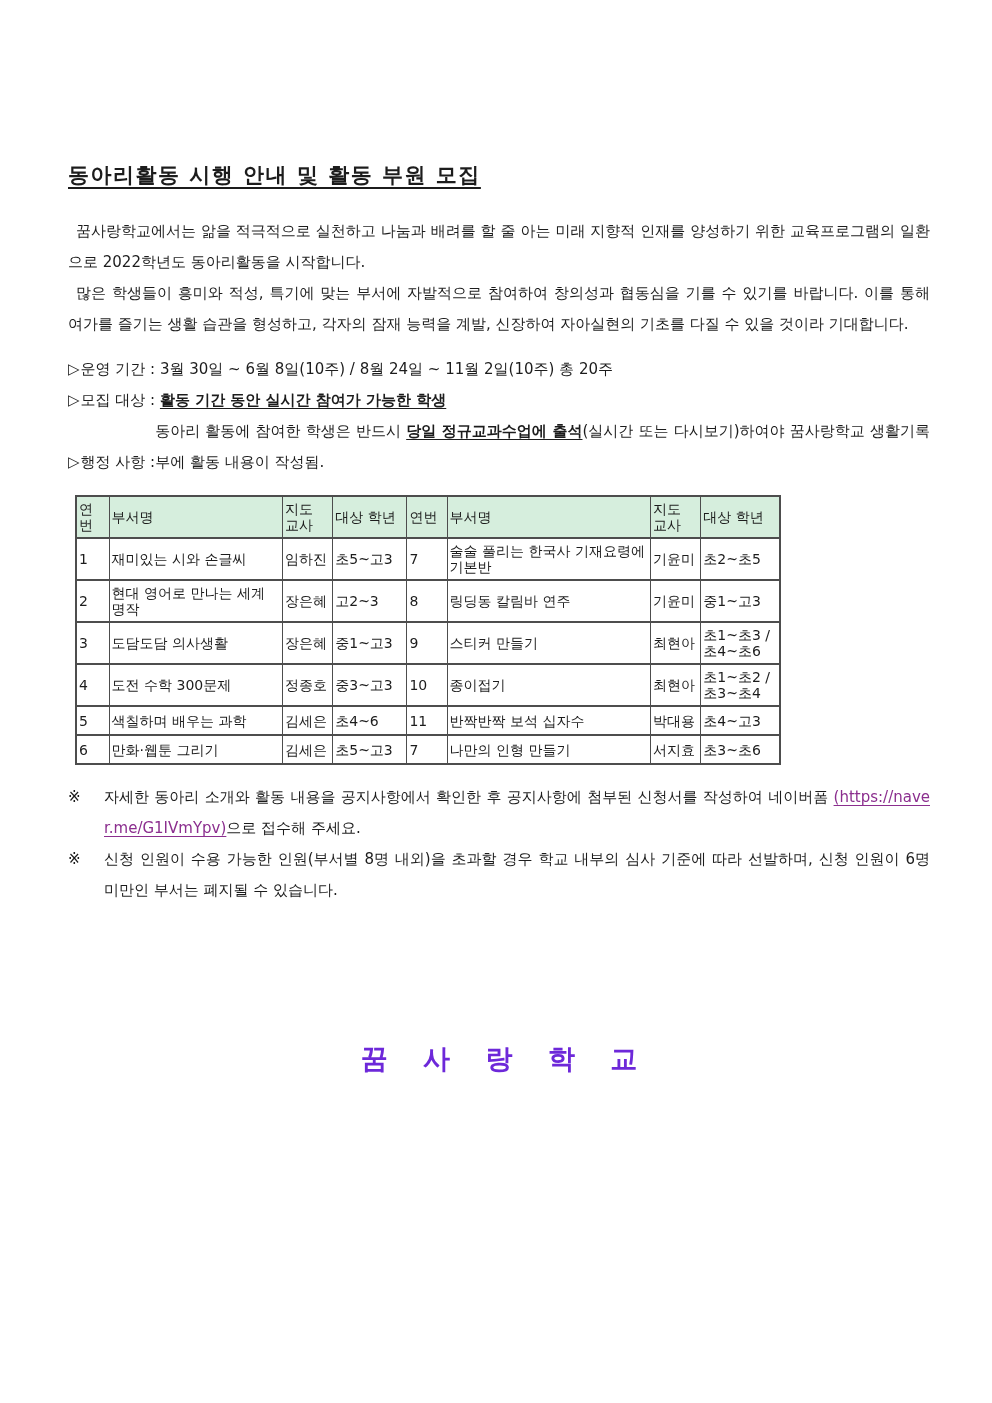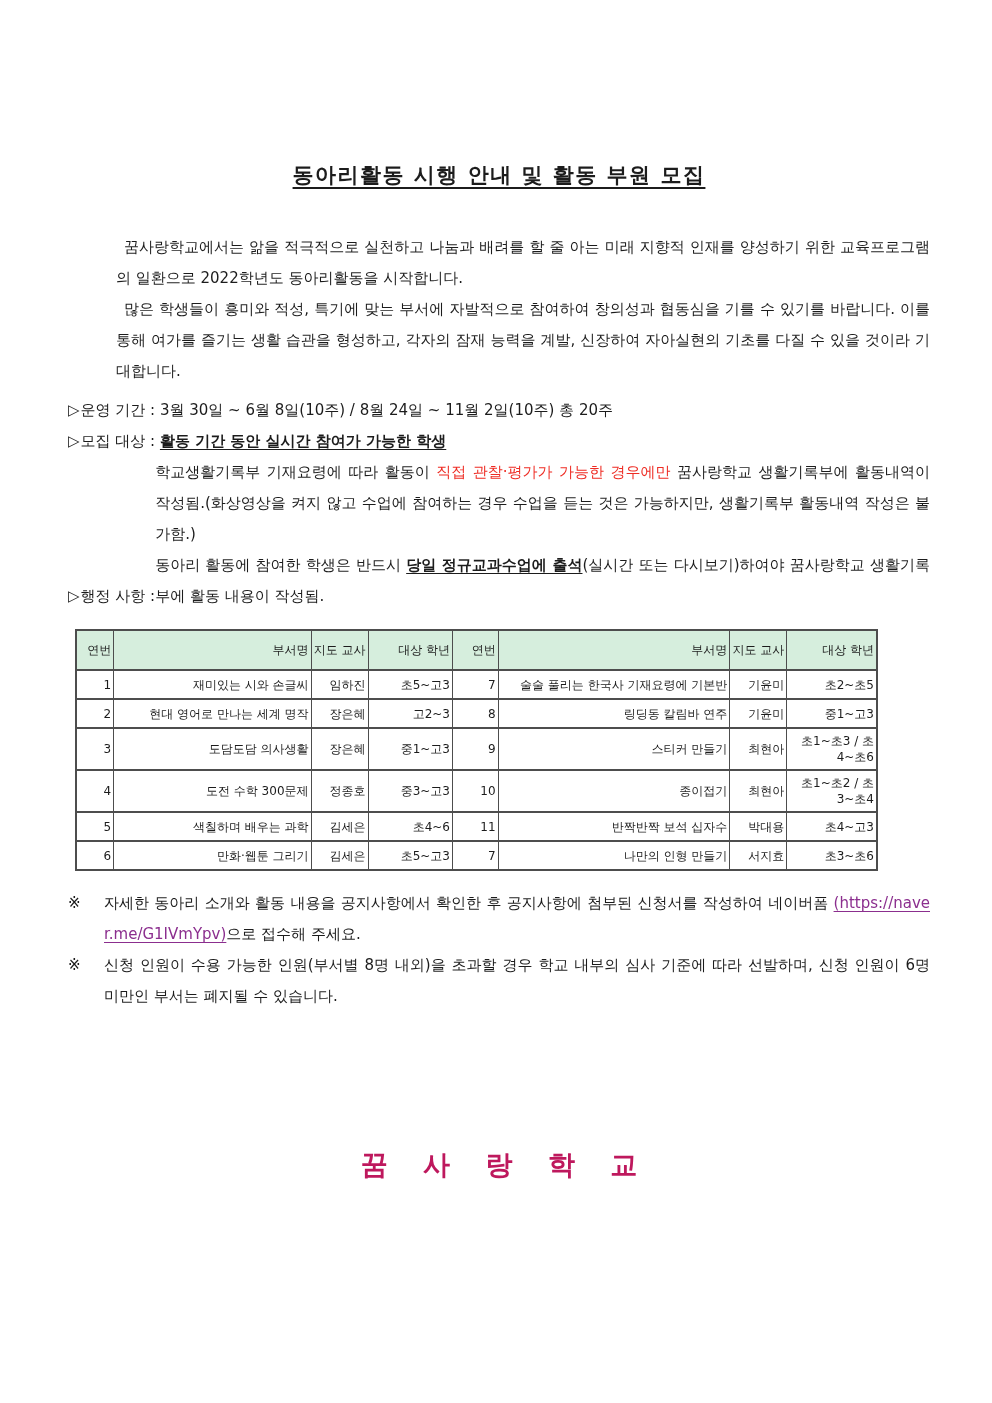--- a/index.html
+++ b/index.html
@@ -11,54 +11,54 @@
   }
   *{ margin:0; padding:0; box-sizing:border-box; }
   html,body{ background:#ffffff; }
   .page{
     width:992px; min-height:1403px; margin:0 auto; background:#fff;
     padding:158px 62px 40px 68px;
     font-family:"DejaVu Sans","Liberation Sans",sans-serif;
     font-size:15px; line-height:31px; color:var(--ink);
   }
   .doc-title{
-    text-align:center; font-size:21px; font-weight:bold; letter-spacing:1.5px;
-    line-height:34px; margin-bottom:40px;
+    text-align:left; font-size:21px; font-weight:bold; letter-spacing:1.5px;
+    line-height:34px; margin-bottom:24px;
     text-decoration:underline; text-underline-offset:5px;
   }
-  .para{ text-align:justify; word-break:break-all; text-indent:8px;margin-left:48px; }
-  .bullets{ margin-top:8px; }
+  .para{ text-align:justify; word-break:break-all; text-indent:8px; }
+  .bullets{ margin-top:14px; }
   .bullet-line{ white-space:nowrap; }
   .bullet-marker{ margin-right:1px; }
   .bold-underline{ font-weight:bold; text-decoration:underline; text-underline-offset:3px; }
   .hang{ display:flex; align-items:flex-end; }
   .hang-label{ white-space:nowrap; flex:0 0 auto; }
   .hang-content{ flex:1 1 auto; text-align:justify; word-break:break-all; }
   .red-text{ color:var(--red); }
   .club-table{
-    margin-top:17px; margin-left:7px; width:803px;
+    margin-top:17px; margin-left:7px; width:706px;
     border-collapse:collapse; table-layout:fixed;
-    font-size:12px; line-height:16px; text-align:right;
+    font-size:14px; line-height:16px; text-align:left;
     border:2px solid var(--tborder);
   }
   .club-table th, .club-table td{
     border-left:1px solid var(--tborder); border-right:1px solid var(--tborder);
     border-top:2px solid var(--tborder); border-bottom:2px solid var(--tborder);
     padding:4px 2px; overflow:hidden;
   }
   .club-table th{ background:var(--thead-bg); font-weight:normal; height:40px; }
   .club-table td{ height:29px; }
   .notes{ margin-top:17px; }
   .note{ display:flex; align-items:flex-start; }
   .note-marker{ flex:0 0 24px; }
   .note-content{ flex:1 1 auto; text-align:justify; word-break:break-all;margin-left:12px; }
   .doc-link{ color:var(--purple); text-decoration:underline; text-underline-offset:3px; cursor:pointer; }
   .school-footer{
     margin-top:133px; text-align:center; font-size:27px; font-weight:bold;
-    letter-spacing:13px; padding-left:13px; line-height:40px; color:#be185d;
+    letter-spacing:13px; padding-left:13px; line-height:40px; color:#6d28d9;
   }
 </style>
 </head>
 <body>
 
 <div class="page">
 
   <h1 class="doc-title">동아리활동 시행 안내 및 활동 부원 모집</h1>
 
   <p class="para">꿈사랑학교에서는 앎을 적극적으로 실천하고 나눔과 배려를 할 줄 아는 미래 지향적 인재를 양성하기 위한 교육프로그램의 일환으로 2022학년도 동아리활동을 시작합니다.</p>
@@ -70,21 +70,20 @@
     </div>
     <div class="bullet-line">
       <span class="bullet-marker">▷</span><span>모집 대상</span><span> : </span><span class="bold-underline">활동 기간 동안 실시간 참여가 가능한 학생</span>
     </div>
 
     <div class="hang">
       <div class="hang-label">
         <span class="bullet-marker">▷</span><span>행정 사항</span><span> : </span>
       </div>
       <div class="hang-content">
-        <div><span>학교생활기록부 기재요령에 따라 활동이 </span><span class="red-text">직접 관찰·평가가 가능한 경우에만</span><span> 꿈사랑학교 생활기록부에 활동내역이 작성됨.(화상영상을 켜지 않고 수업에 참여하는 경우 수업을 듣는 것은 가능하지만, 생활기록부 활동내역 작성은 불가함.)</span></div>
         <div><span>동아리 활동에 참여한 학생은 반드시 </span><span class="bold-underline">당일 정규교과수업에 출석</span><span>(실시간 또는 다시보기)하여야 꿈사랑학교 생활기록부에 활동 내용이 작성됨.</span></div>
       </div>
     </div>
   </div>
 
   <table class="club-table">
     <colgroup>
       <col style="width:33px">
         <col style="width:173px">
         <col style="width:50px">

